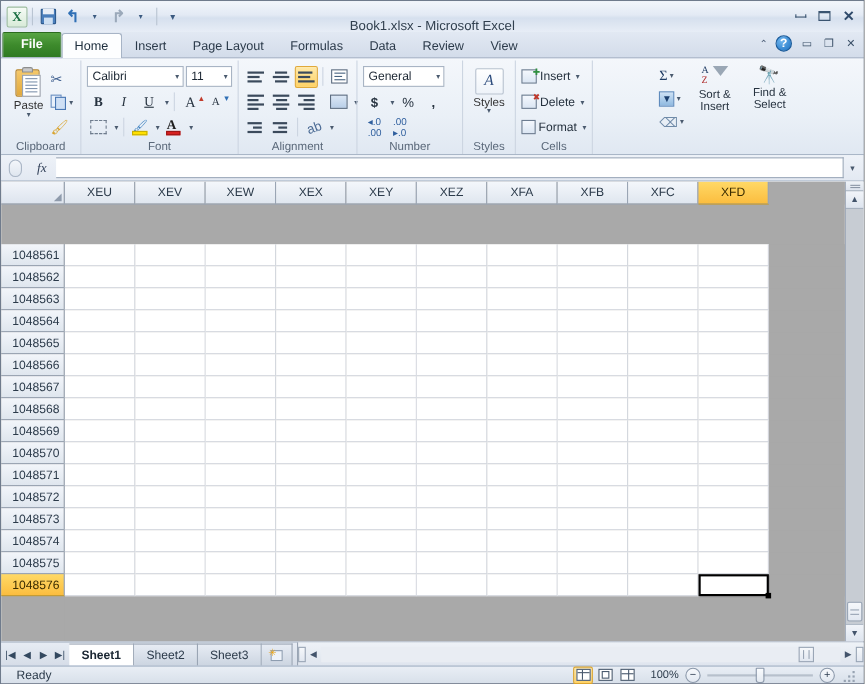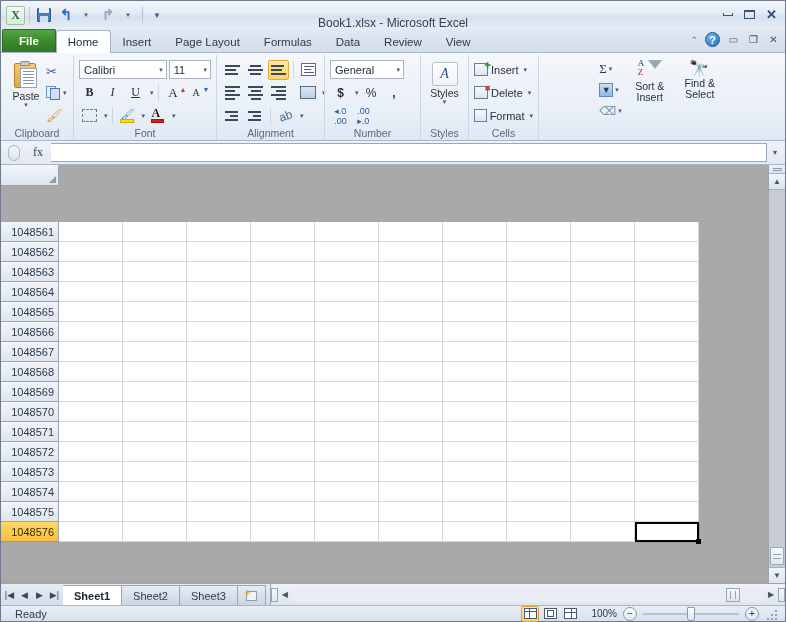--- a/index.html
+++ b/index.html
@@ -213,21 +213,21 @@
     border-bottom: 1px solid #a9b6c7; padding: 0 2px;
   }
   .namebox {
     width: 148px; height: 19px; background:#fff; border:1px solid #9aa7b8;
     display:flex; align-items:center; justify-content:space-between;
     padding: 0 3px 0 6px; font-size:11.5px; color:#1c2733; margin-left: 22px;
   }
   .namebox .ca{font-size:7px;color:#4a5a6e;}
   .fb-split { width:22px; display:flex; align-items:center; justify-content:center;}
   .split-grip{width:12px;height:16px;border-radius:6px;background:linear-gradient(to bottom,#f3f6fa,#dfe6ef);border:1px solid #aab6c6;}
-  .fx { width:26px; text-align:center; font-family:"Liberation Serif",serif; font-size:12px; color:#33425a;}
+  .fx { width:26px; text-align:center; font-family:"Liberation Serif",serif; font-style:italic; font-size:12px; color:#33425a;}
   .fb-input { flex:1; height:19px; background:#fff; border:1px solid #9aa7b8; border-left:none; }
   .fb-caret{ width:16px; text-align:center; font-size:8px; color:#4a5a6e;}
 
   
   .gridwrap { flex:1; display:flex; position:relative; background:#fff; overflow:hidden; }
   .gridmain { flex:1; position:relative; overflow:hidden; background:#a9a9a9; }
   .corner-row { display:flex; height:21px; }
   .corner {
     width:58px; flex:none;
     background: linear-gradient(to bottom,#f2f5fa,#dde4ee);
@@ -681,20 +681,32 @@
       </div>
     <div class="fx">fx</div>
     <div class="fb-input"></div>
     <div class="fb-caret">▾</div>
   </div>
 
   <div class="gridwrap">
     <div class="gridmain">
       <div class="corner-row">
         <div class="corner"></div>
+        <div class="colheads" id="colheads">
+            <div class="colhead">XEU</div>
+            <div class="colhead">XEV</div>
+            <div class="colhead">XEW</div>
+            <div class="colhead">XEX</div>
+            <div class="colhead">XEY</div>
+            <div class="colhead">XEZ</div>
+            <div class="colhead">XFA</div>
+            <div class="colhead">XFB</div>
+            <div class="colhead">XFC</div>
+            <div class="colhead sel">XFD</div>
+          </div>
         <div class="colhead-filler"></div>
       </div>
       <div class="rows-area">
         <div class="rowheads" id="rowheads">
             <div class="rowhead">1048561</div>
             <div class="rowhead">1048562</div>
             <div class="rowhead">1048563</div>
             <div class="rowhead">1048564</div>
             <div class="rowhead">1048565</div>
             <div class="rowhead">1048566</div>

